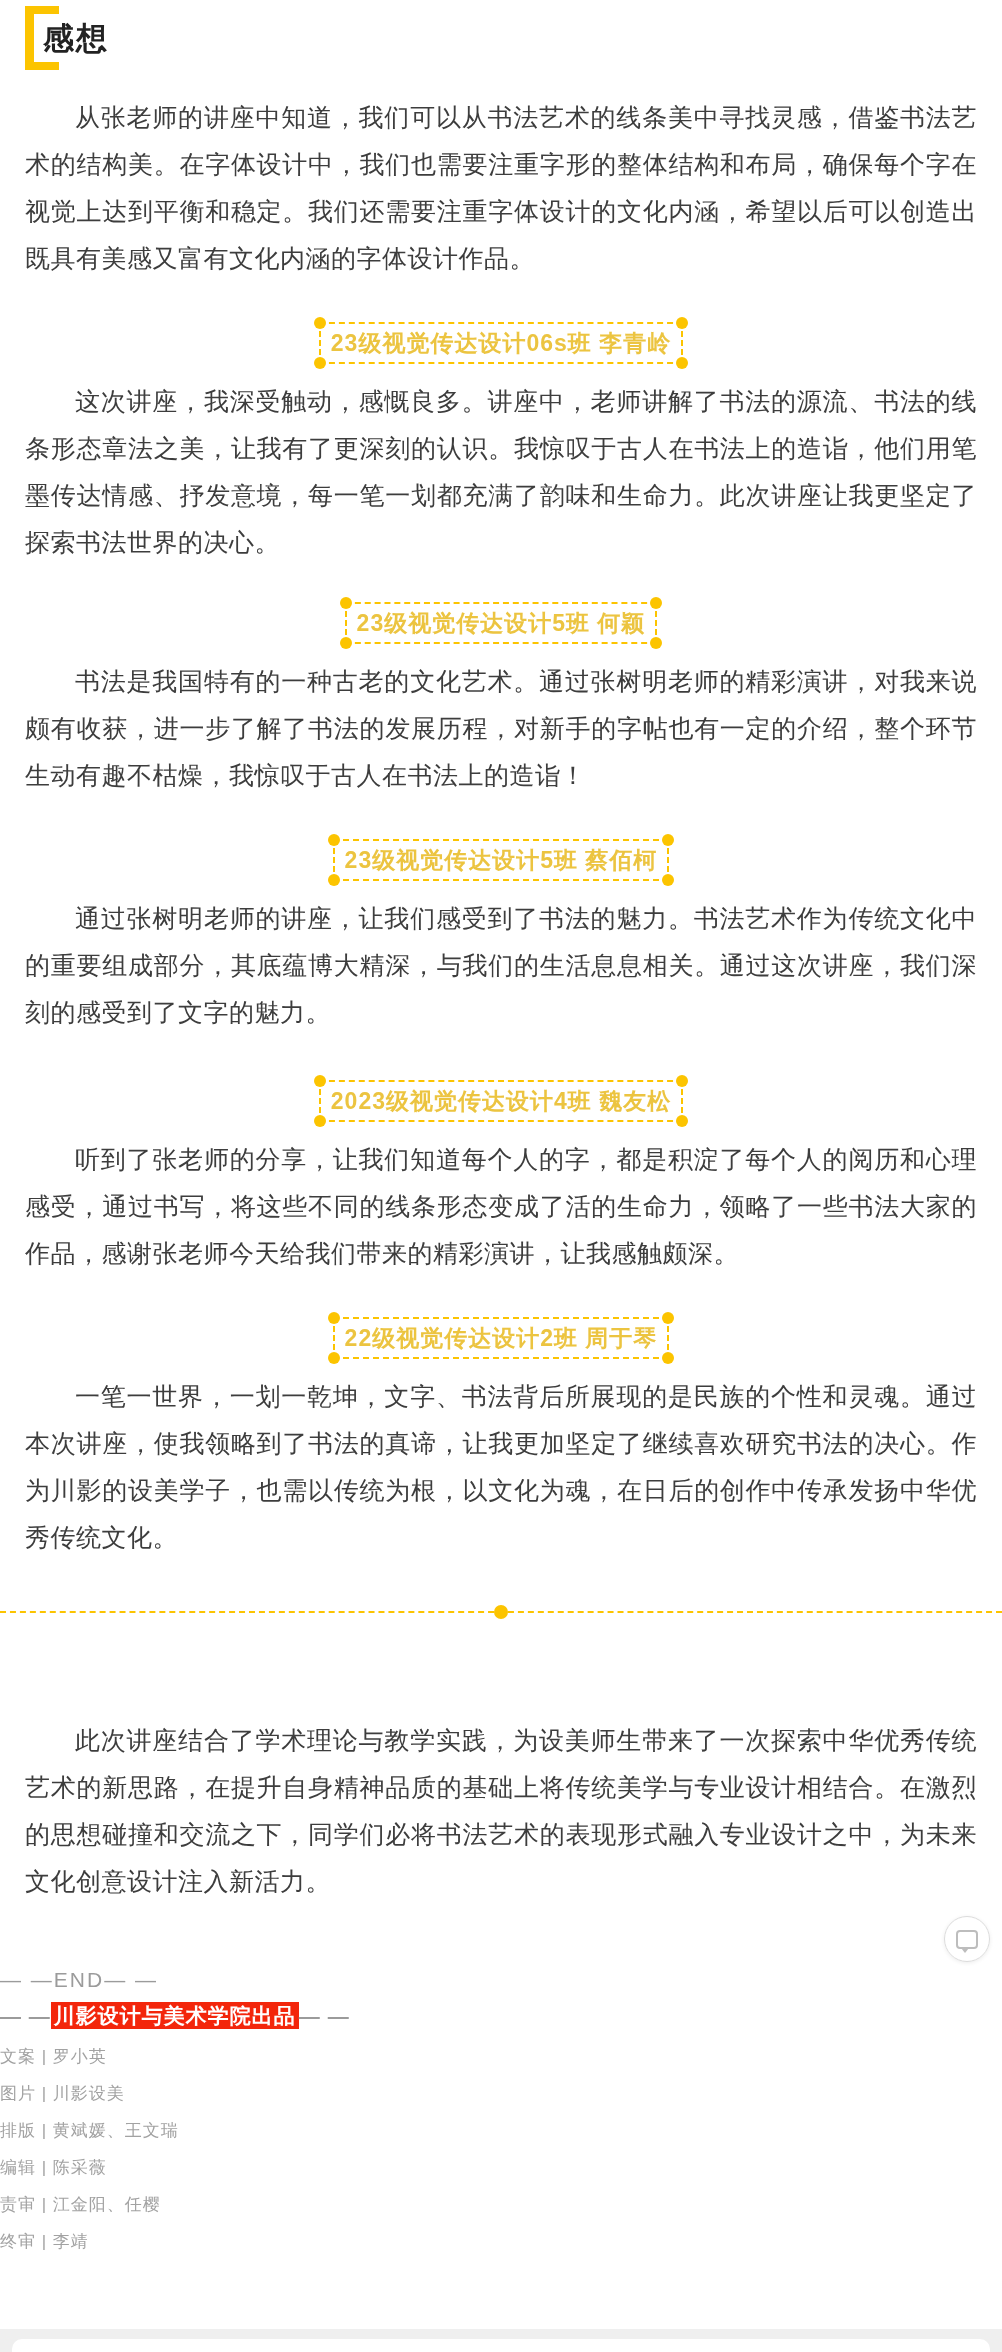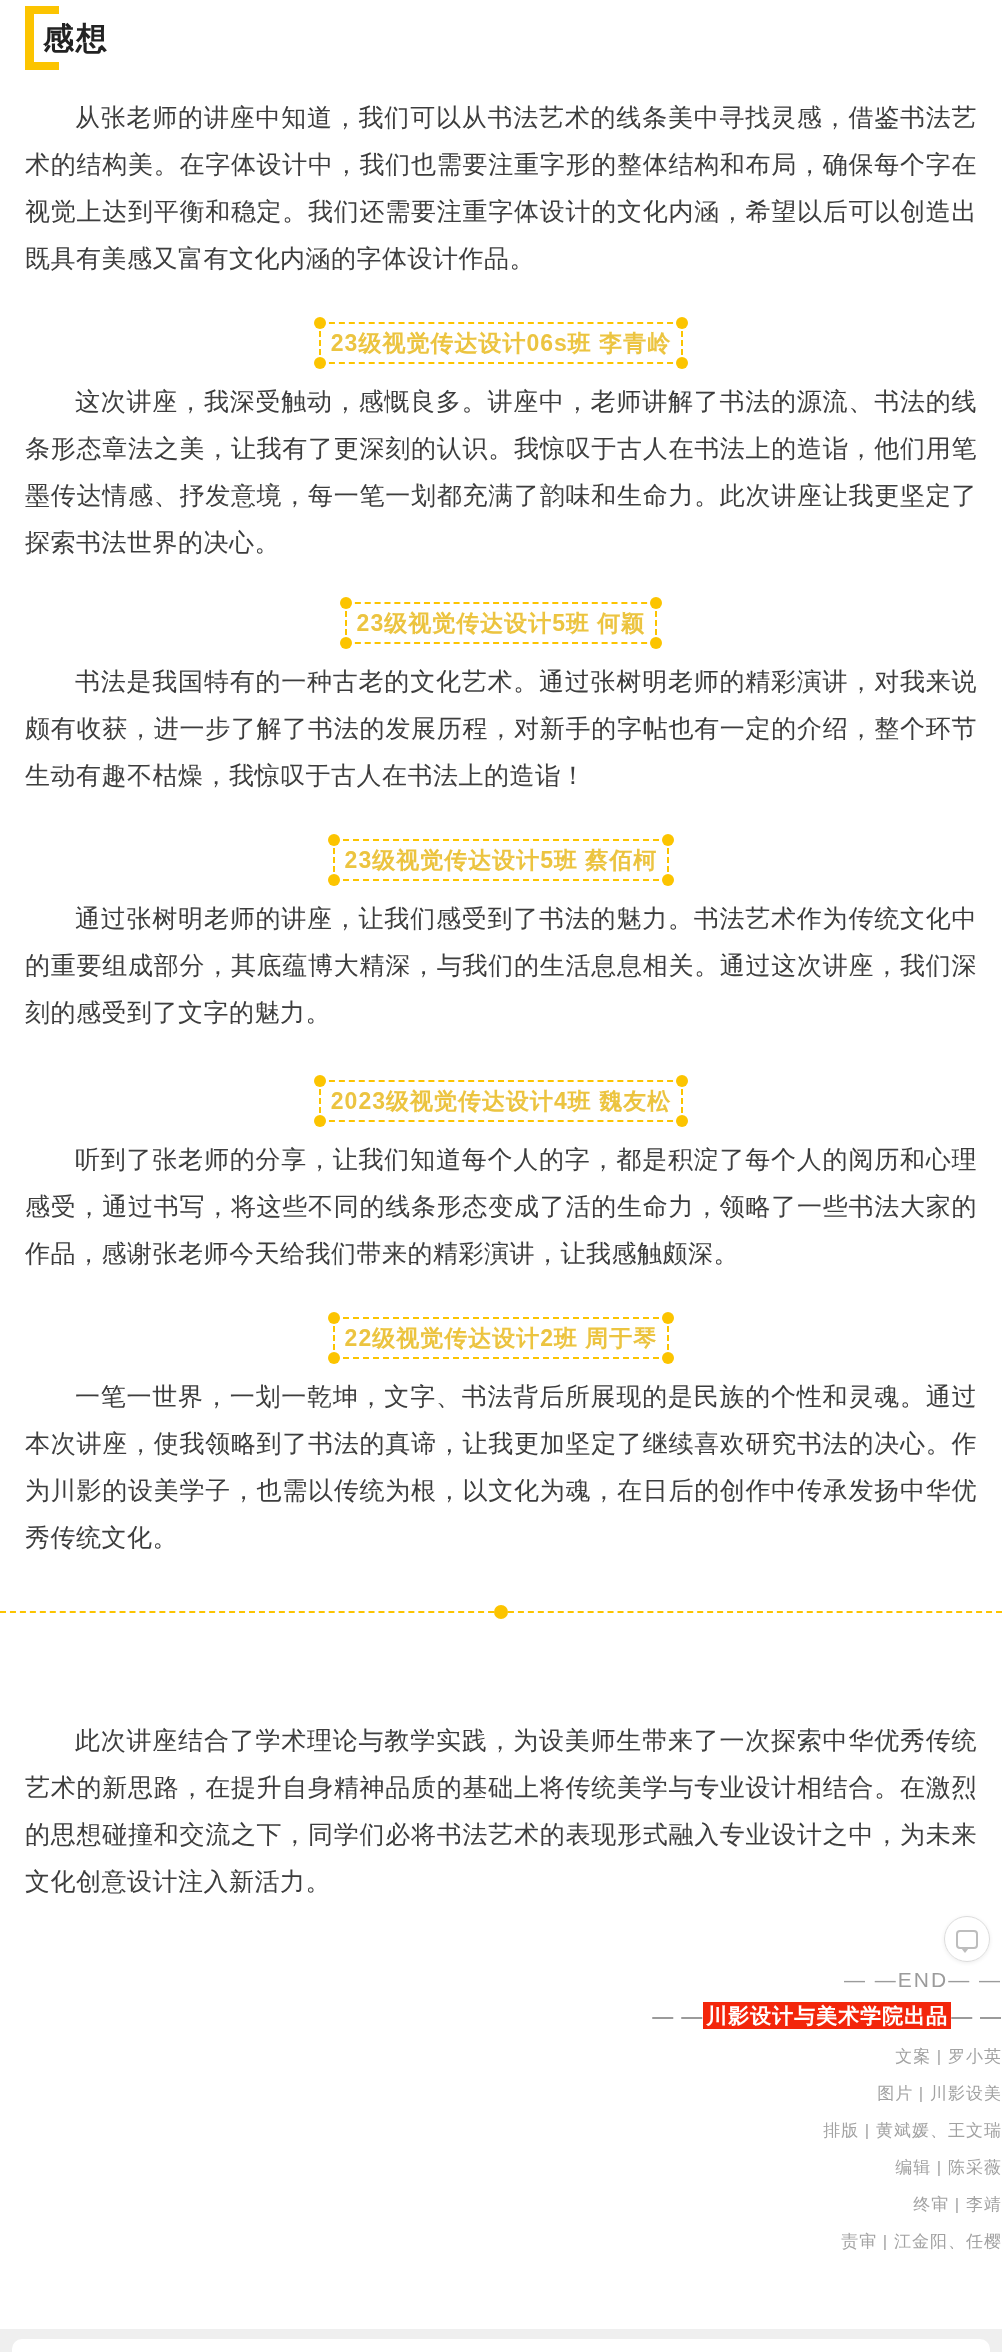--- a/index.html
+++ b/index.html
@@ -73,37 +73,37 @@
     border-top: 2px dashed #FCC400;
   }
   .divider-dot {
     position: absolute; left: 50%; top: -8px;
     width: 14px; height: 14px; margin-left: -7px;
     background: #FCC400; border-radius: 50%;
   }
   .closing { margin-top: 104px; }
 
   
-  .footer { margin-top: 62px; text-align: right; }
+  .footer { margin-top: 62px; text-align: left; }
   .end-line {
     color: #9B9B9B; font-size: 21px; line-height: 25px;
     letter-spacing: 2px;
   }
   .produced-line {
     margin-top: 9px; font-size: 21px; line-height: 30px;
     color: #9B9B9B; letter-spacing: 1px; font-weight: bold;
   }
   .produced-label {
     background: #F3260B; color: #ffffff; font-weight: bold;
     padding: 2px 3px;
   }
   .credits { list-style: none; margin: 14px 0 0; padding: 0; }
   .credits li {
     color: #A2A2A2; font-size: 17px; line-height: 24px;
-    margin-top: 13px; letter-spacing: 1px; padding-left: 15px;
+    margin-top: 13px; letter-spacing: 1px;
   }
 
   
   .floating-widget {
     position: absolute; right: 12px; top: 1916px;
     width: 44px; height: 44px; border-radius: 50%;
     background: rgba(255,255,255,0.9);
     border: 1px solid #DCDCDC;
     box-shadow: 0 1px 4px rgba(0,0,0,0.08);
     display: flex; align-items: center; justify-content: center;
@@ -195,22 +195,22 @@
   <div class="footer">
     <div class="end-line">— —END— —</div>
     <div class="produced-line">
       <span>— —</span><span class="produced-label">川影设计与美术学院出品</span><span>— —</span>
     </div>
     <ul class="credits">
       <li>文案 | 罗小英</li>
       <li>图片 | 川影设美</li>
       <li>排版 | 黄斌媛、王文瑞</li>
       <li>编辑 | 陈采薇</li>
+      <li>责审 | 江金阳、任樱</li>
       <li>终审 | 李靖</li>
-      <li>责审 | 江金阳、任樱</li>
     </ul>
   </div>
 
   <div class="floating-widget">
     <span class="fw-glyph"></span>
   </div>
 
   <div class="bottom-strip">
     <div class="bottom-card"></div>
   </div>

